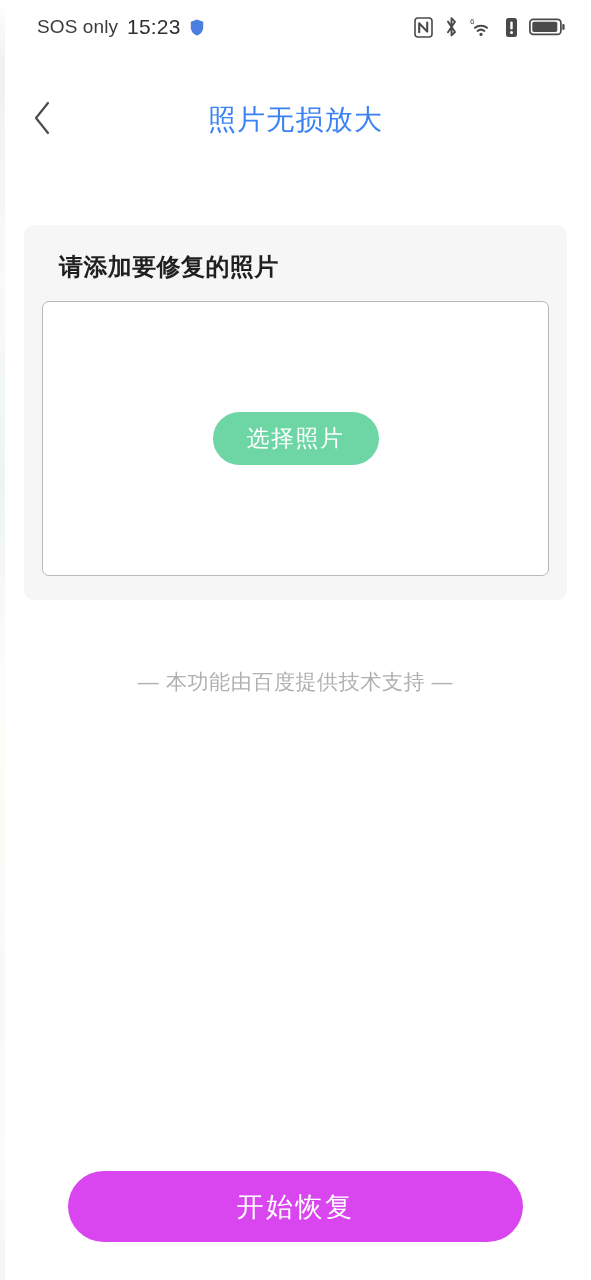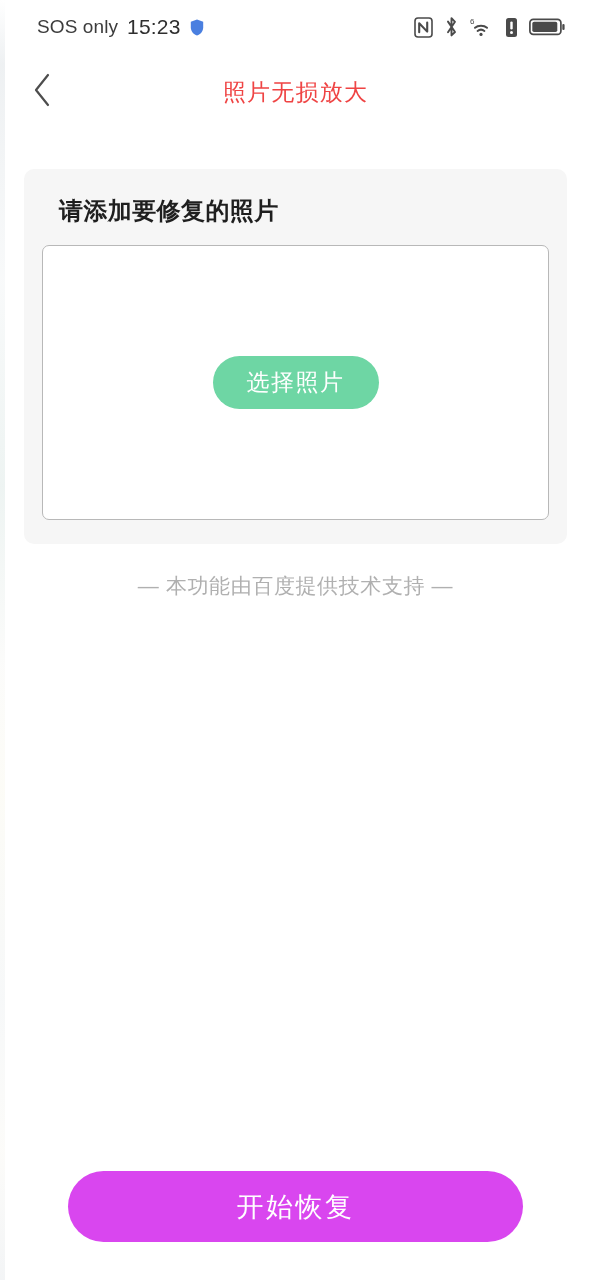--- a/index.html
+++ b/index.html
@@ -13,20 +13,21 @@
   }
 
   .phone {
     position: relative;
     width: 591px;
     height: 1280px;
     background: #ffffff;
     overflow: hidden;
     display: flex;
     flex-direction: column;
+    gap: 28px;
   }
 
   
   .edge-artifact {
     position: absolute;
     left: 0;
     top: 0;
     width: 5px;
     height: 100%;
     background: linear-gradient(to bottom,
@@ -97,22 +98,22 @@
     top: 50%;
     transform: translateY(-50%);
     width: 48px;
     height: 48px;
     display: flex;
     align-items: center;
     justify-content: center;
     cursor: pointer;
   }
   .nav-title {
-    font-size: 23px;
-    color: #ef4444;
+    font-size: 28px;
+    color: #3b82f6;
     font-weight: 400;
     letter-spacing: 1.2px;
   }
 
   
   .description {
     margin: 22px 24px 0 24px;
     font-size: 24.5px;
     line-height: 36px;
     color: #1d1d1d;
@@ -162,21 +163,21 @@
     margin: 17px 0 0 17px;
     font-size: 21.5px;
     line-height: 33px;
     color: #a3a3a3;
     letter-spacing: 0.1px;
     padding-right: 14px;
   }
 
   
   .credit {
-    margin-top: 28px;
+    margin-top: 40px;
     text-align: center;
     font-size: 21px;
     color: #b0b0b0;
     letter-spacing: 0.6px;
   }
 
   
   .spacer { flex: 1 1 auto; }
 
   .bottom-wrap {

